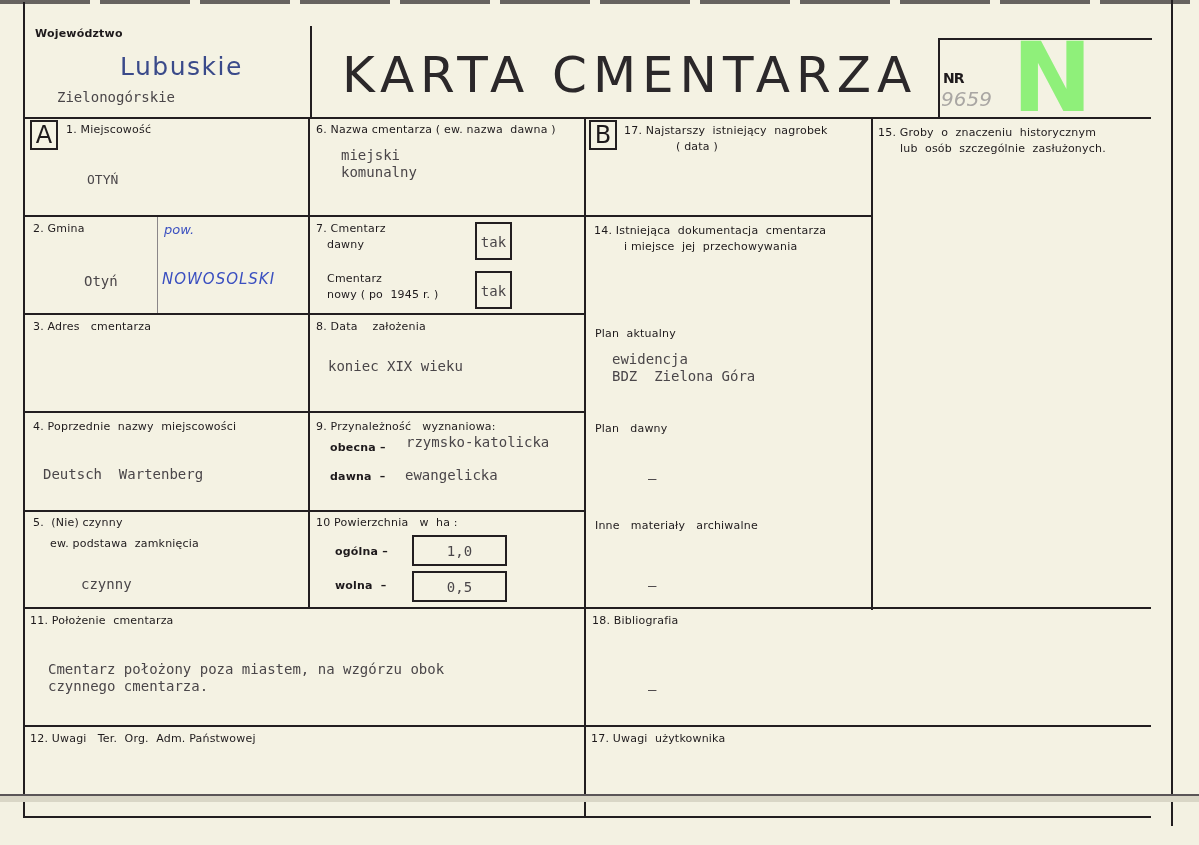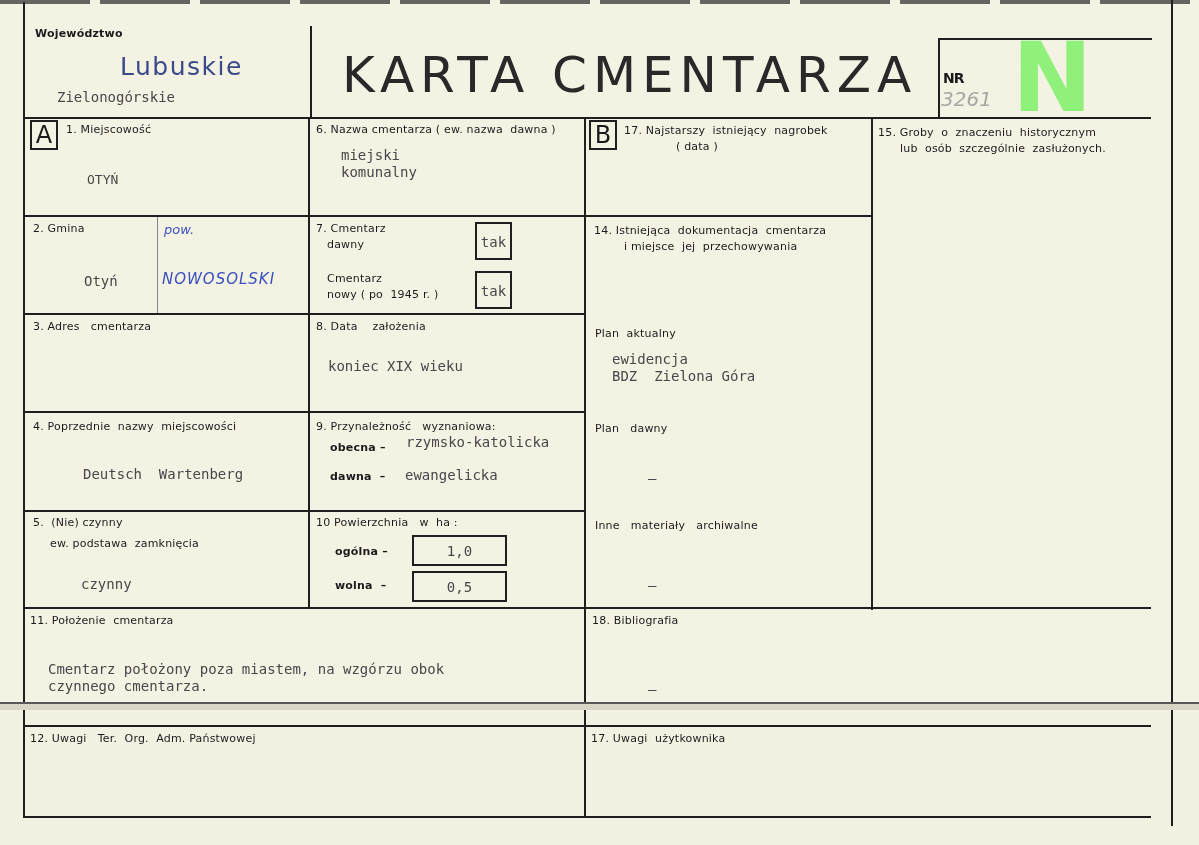--- a/index.html
+++ b/index.html
@@ -4,21 +4,21 @@
 <style>
   * { box-sizing: border-box; margin: 0; padding: 0; }
   html, body { width: 1199px; height: 845px; overflow: hidden; }
   body {
     background: #f3f1e2;
     position: relative;
     font-family: "DejaVu Sans", sans-serif;
     color: #1e1a1c;
   }
   .paper {
-    position: absolute; left: 0; top: 0; width: 1199px; height: 710px;
+    position: absolute; left: 0; top: 0; width: 1199px; height: 802px;
     background: #f4f2e3;
   }
   .topdash {
     position: absolute; left: 0; top: 0; width: 1199px; height: 4px;
     background: repeating-linear-gradient(90deg, #2a2628 0 90px, transparent 90px 100px);
     opacity: .7;
   }
   .bottomshade {
     position: absolute; left: 0; bottom: 0; width: 1199px; height: 8px;
     background: #d9d6c6; border-top: 2px solid #5a5557;
@@ -109,21 +109,21 @@
 
   <div class="lbl bold" style="left:35px; top:27px;">Województwo</div>
   <div class="stamp">Lubuskie</div>
   <div class="typed" style="left:57px; top:89px; font-size:14px;">Zielonogórskie</div>
 
   <div class="title">KARTA CMENTARZA</div>
 
   <div class="hl" style="left:938px; top:38px; width:214px;"></div>
   <div class="vl" style="left:938px; top:38px; height:80px;"></div>
   <div class="nrlbl">NR</div>
-  <div class="nrval">3261</div>
+  <div class="nrval">9659</div>
   <div class="nrbig">N</div>
 
   <div class="vl" style="left:308px; top:118px; height:490px;"></div>
   <div class="vl" style="left:584px; top:118px; height:700px;"></div>
   <div class="vl" style="left:871px; top:118px; height:492px;"></div>
   <div class="vl" style="left:157px; top:216px; height:98px; width:1px; background:#8a8688;"></div>
 
   <div class="hl" style="left:23px; top:215px; width:562px;"></div>
   <div class="hl" style="left:23px; top:313px; width:562px;"></div>
   <div class="hl" style="left:23px; top:411px; width:562px;"></div>
@@ -174,21 +174,21 @@
   <div class="typed" style="left:648px; top:470px;">–</div>
   <div class="lbl" style="left:595px; top:519px;">Inne   materiały   archiwalne</div>
   <div class="typed" style="left:648px; top:577px;">–</div>
 
   <div class="lbl" style="left:33px; top:320px;">3. Adres   cmentarza</div>
 
   <div class="lbl" style="left:316px; top:320px;">8. Data    założenia</div>
   <div class="typed" style="left:328px; top:358px;">koniec XIX wieku</div>
 
   <div class="lbl" style="left:33px; top:420px;">4. Poprzednie  nazwy  miejscowości</div>
-  <div class="typed" style="left:43px; top:466px;margin-left:40px;">Deutsch  Wartenberg</div>
+  <div class="typed" style="left:43px; top:466px;">Deutsch  Wartenberg</div>
 
   <div class="lbl" style="left:316px; top:420px;">9. Przynależność   wyznaniowa:</div>
   <div class="lbl bold" style="left:330px; top:441px;">obecna –</div>
   <div class="typed" style="left:406px; top:434px;">rzymsko-katolicka</div>
   <div class="lbl bold" style="left:330px; top:470px;">dawna  –</div>
   <div class="typed" style="left:405px; top:467px;">ewangelicka</div>
 
   <div class="lbl" style="left:33px; top:516px;">5.  (Nie) czynny</div>
   <div class="lbl" style="left:50px; top:537px;">ew. podstawa  zamknięcia</div>
   <div class="typed" style="left:81px; top:576px;">czynny</div>

